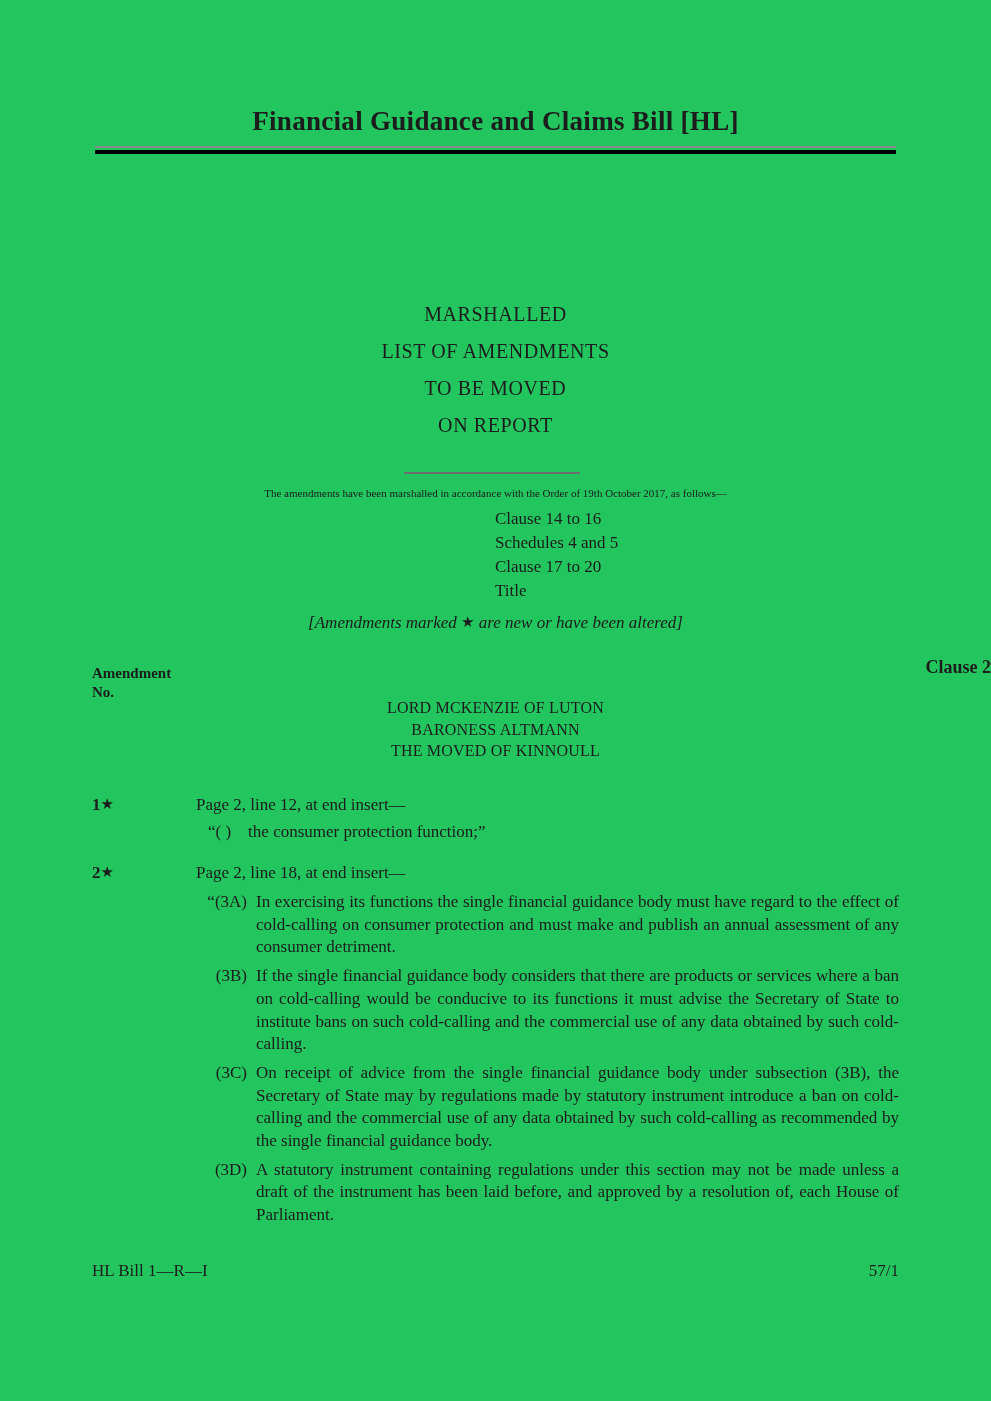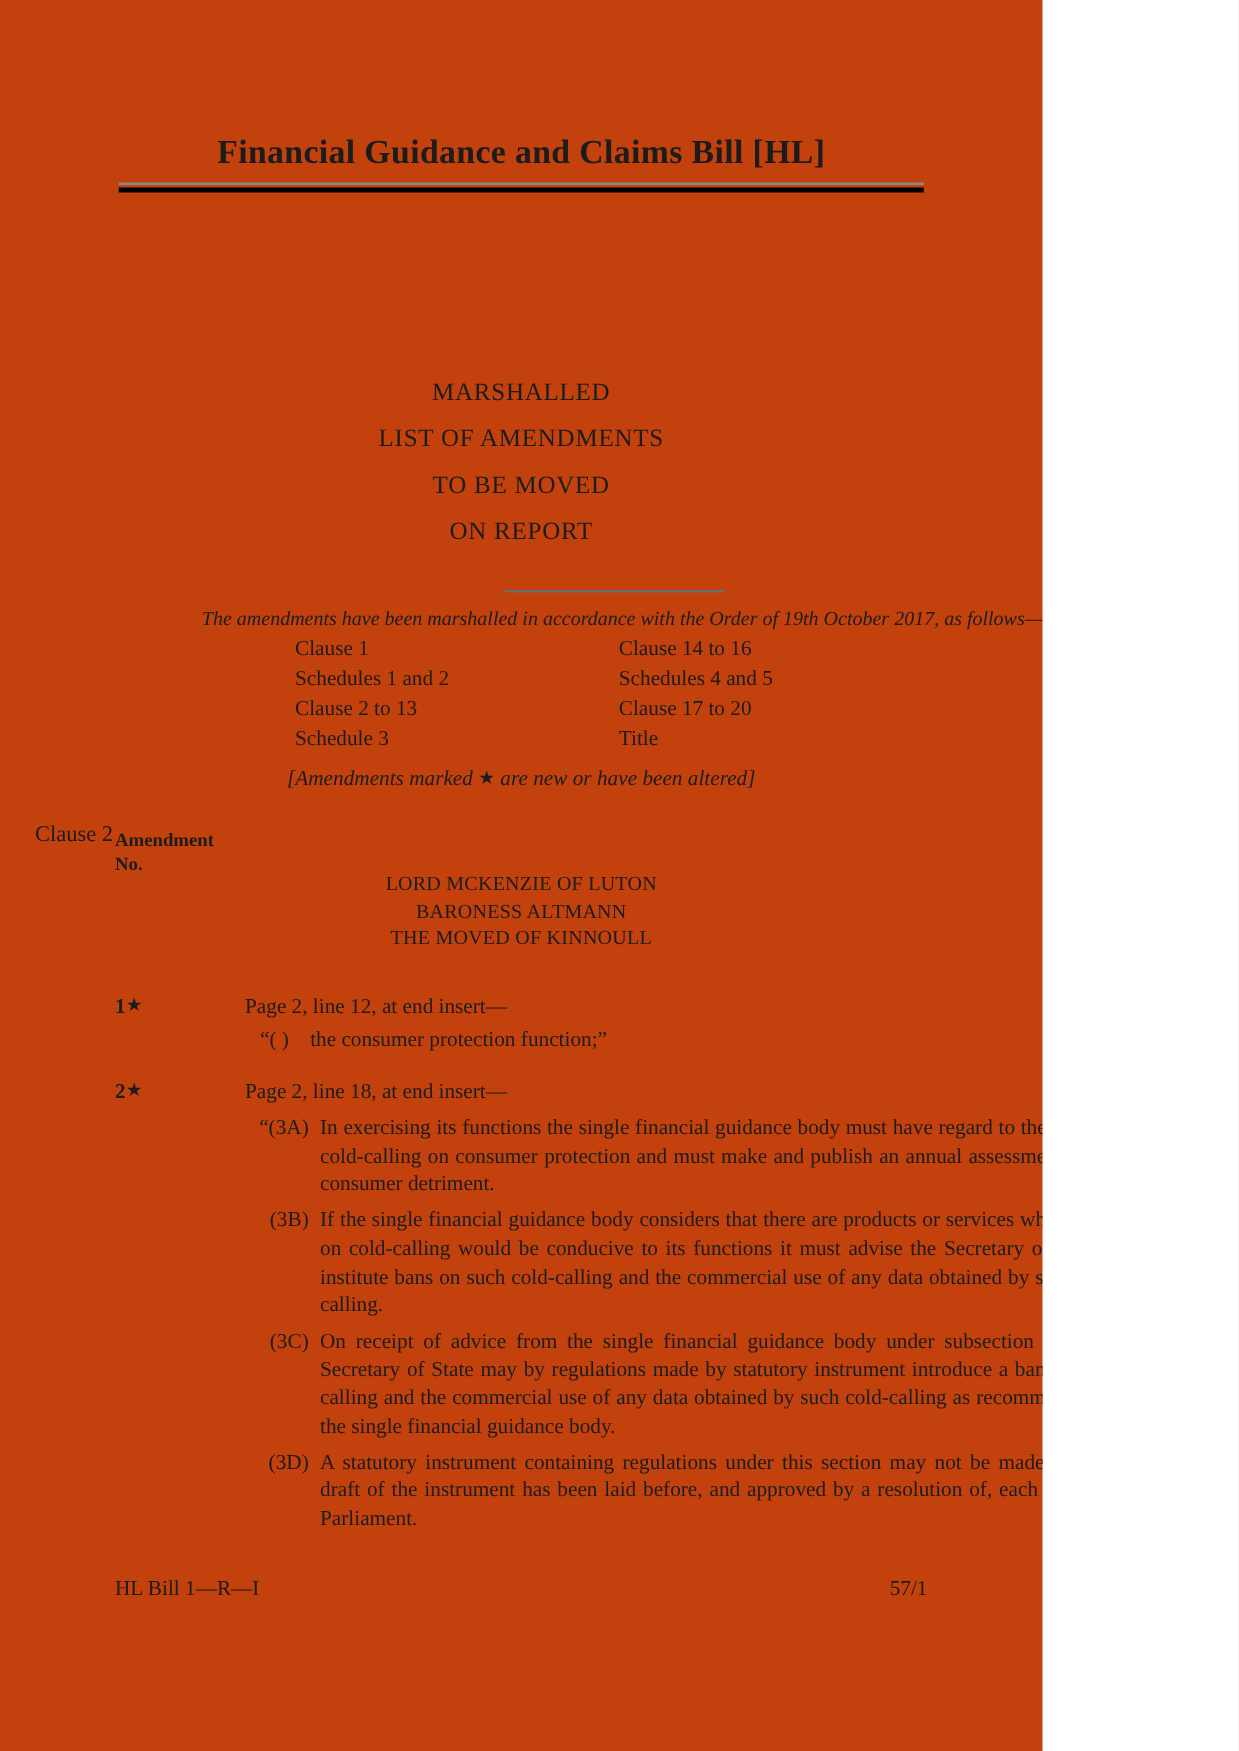--- a/index.html
+++ b/index.html
@@ -2,28 +2,27 @@
 <html><head>
 <meta charset="utf-8">
 <style>
   html, body {
     margin: 0;
     padding: 0;
     background: #ffffff;
   }
   .page {
     position: relative;
-    width: 786px;
+    width: 991px;
     height: 1401px;
-    background: #c2410c;
+    background: #22c55e;
     color: #1c1c1c;
     font-family: "Liberation Serif", "DejaVu Serif", serif;
     font-size: 17px;
     overflow: hidden;
-    padding-left: 48px;
   }
 
   
   .doc-title {
     position: absolute;
     top: 106px;
     left: 0;
     right: 0;
     text-align: center;
     font-size: 27px;
@@ -59,23 +58,22 @@
     width: 176px;
     border-top: 2px solid #6e6e6e;
   }
 
   
   .marshal-note {
     position: absolute;
     top: 487px;
     left: 0;
     right: 0;
-    text-align: right;
-    font-style: italic;
-    font-size: 16px;
+    text-align: center;
+    font-size: 11px;
   }
   .marshal-order {
     position: absolute;
     top: 507px;
     left: 0;
     right: 0;
     height: 100px;
     font-size: 17px;
   }
   .marshal-order .col { position: absolute; top: 0; line-height: 24px; }
@@ -101,23 +99,23 @@
     left: 92px;
     font-size: 15px;
     font-weight: bold;
     line-height: 19px;
   }
   .clause-heading {
     position: absolute;
     top: 657px;
     left: 0;
     right: 0;
-    text-align: left;
+    text-align: right;
     font-size: 18px;
-    font-weight: normal;
+    font-weight: bold;
     margin-left: 28px;
   }
 
   
   .sponsors {
     position: absolute;
     top: 697px;
     left: 0;
     right: 0;
     text-align: center;
@@ -190,26 +188,20 @@
     <div>LIST OF AMENDMENTS</div>
     <div>TO BE MOVED</div>
     <div>ON REPORT</div>
   </div>
 
   <div class="short-rule"></div>
 
   <div class="marshal-note">The amendments have been marshalled in accordance with the Order of 19th October 2017, as follows—</div>
 
   <div class="marshal-order">
-    <div class="col col-left">
-      <div>Clause 1</div>
-      <div>Schedules 1 and 2</div>
-      <div>Clause 2 to 13</div>
-      <div>Schedule 3</div>
-    </div>
     <div class="col col-right">
       <div>Clause 14 to 16</div>
       <div>Schedules 4 and 5</div>
       <div>Clause 17 to 20</div>
       <div>Title</div>
     </div>
   </div>
 
   <div class="star-note">
     <span class="it">[Amendments marked </span><span class="star">★</span><span class="it"> are new or have been altered]</span>

